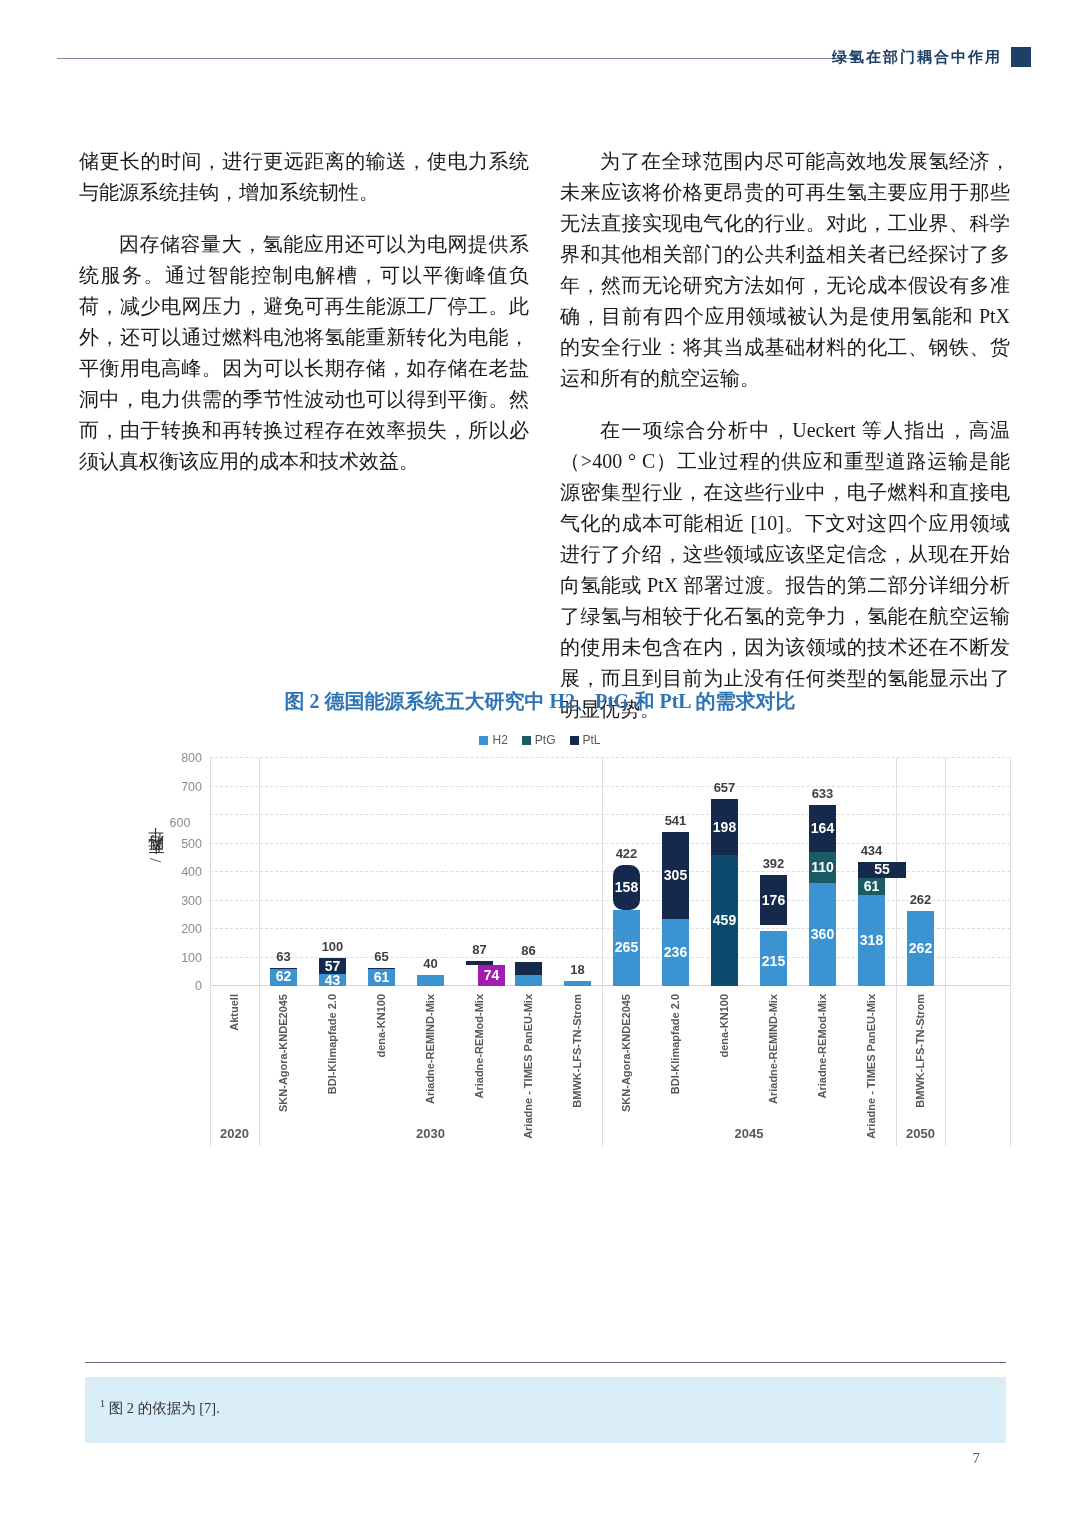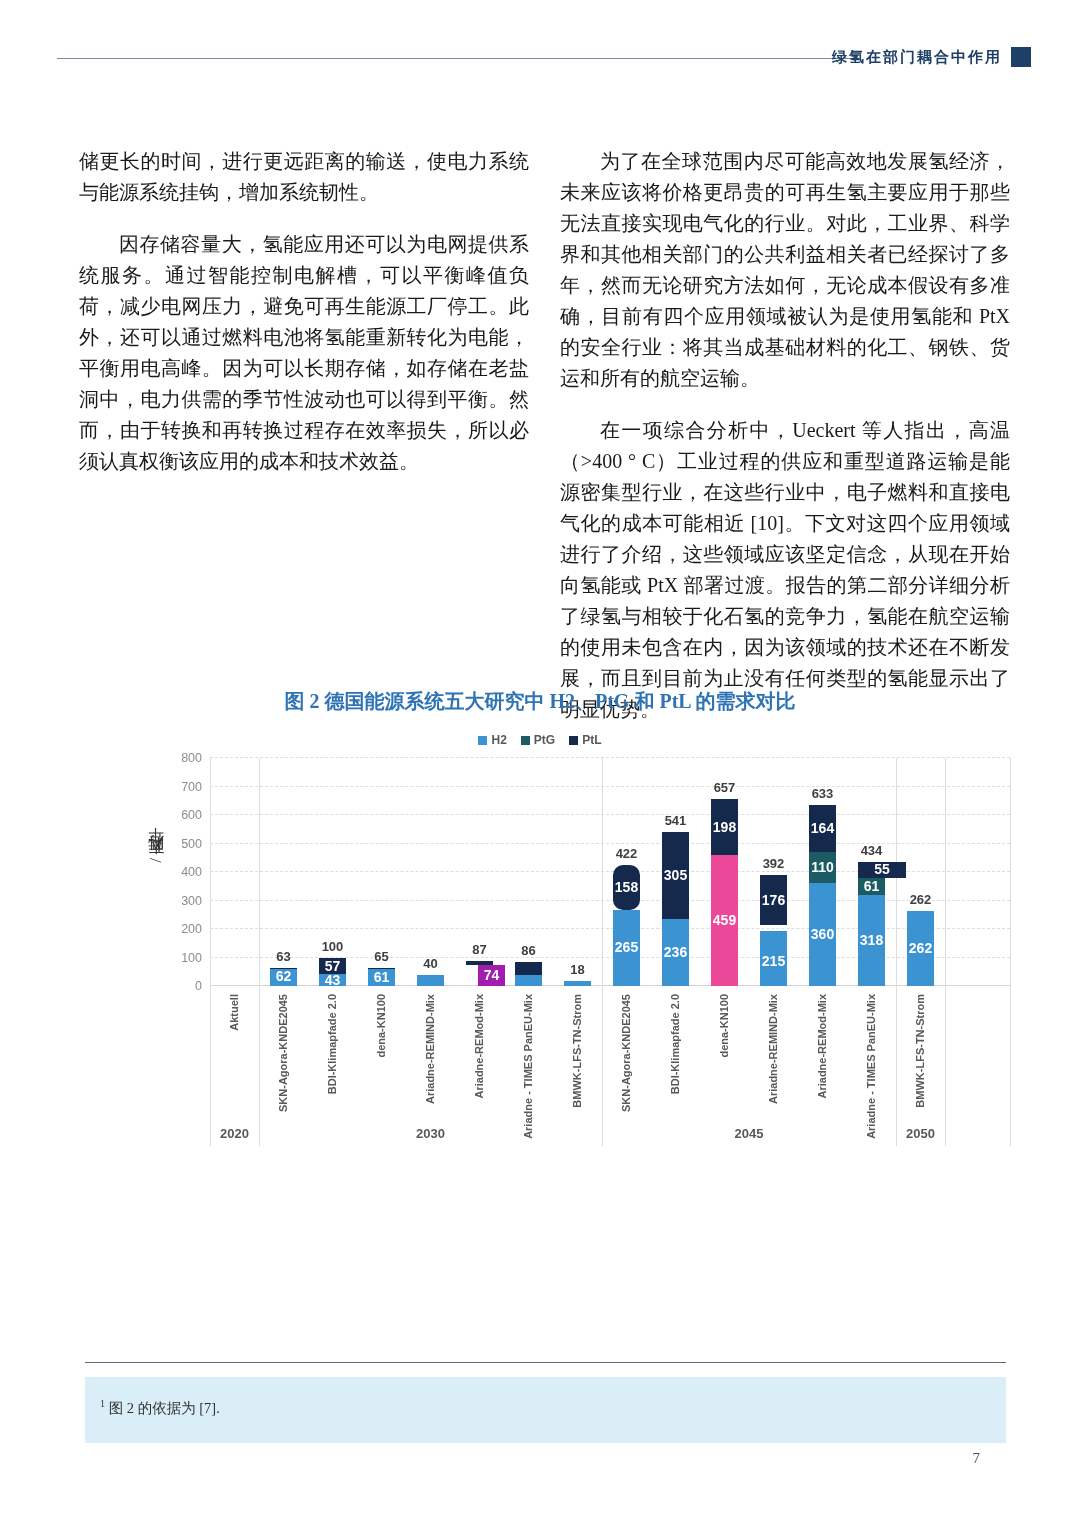--- a/index.html
+++ b/index.html
@@ -21,21 +21,21 @@
   .col p{margin:0 0 21px 0;}
   .col p.ind{text-indent:2em;}
 
   
   .chart{position:absolute;left:0;top:676px;width:1080px;height:500px;
          font-family:"Liberation Sans",sans-serif;}
   .chart-title{position:absolute;left:0;top:12px;width:1080px;text-align:center;
                font-family:"Liberation Serif",serif;font-size:20px;font-weight:700;color:#2e74b5;}
   .legend{position:absolute;left:0;top:57px;width:1080px;display:flex;
           justify-content:center;gap:14px;align-items:center;}
-  .legend-item{display:flex;align-items:center;gap:4px;font-size:12px;color:#595959;font-weight:bold;}
+  .legend-item{display:flex;align-items:center;gap:4px;font-size:12px;color:#595959;}
   .legend-sq{width:9px;height:9px;display:inline-block;}
   .plot{position:absolute;left:210px;top:82px;width:800px;height:228px;}
   .gridline{position:absolute;left:0;width:800px;height:0;border-top:1px dashed #dddddd;}
   .gridline.solid{border-top:1px solid #d5d5d5;}
   .ytick{position:absolute;left:-52px;width:44px;text-align:right;font-size:12.5px;color:#8c8c8c;}
   .sep{position:absolute;top:0;width:1px;height:388px;background:#dddddd;}
   .seg{position:absolute;}
   .seg-label{width:100%;text-align:center;color:#ffffff;font-size:14px;font-weight:600;
              font-family:"Liberation Sans",sans-serif;}
   .total-label{position:absolute;width:44px;text-align:center;font-size:13px;
@@ -100,21 +100,21 @@
       <div class="ytick" style="bottom: 21.5px;">100</div>
       <div class="gridline" style="bottom: 57px;"></div>
       <div class="ytick" style="bottom: 50px;">200</div>
       <div class="gridline" style="bottom: 85.5px;"></div>
       <div class="ytick" style="bottom: 78.5px;">300</div>
       <div class="gridline" style="bottom: 114px;"></div>
       <div class="ytick" style="bottom: 107px;">400</div>
       <div class="gridline" style="bottom: 142.5px;"></div>
       <div class="ytick" style="bottom: 135.5px;">500</div>
       <div class="gridline" style="bottom: 171px;"></div>
-      <div class="ytick" style="bottom: 164px;">600</div>
+      <div class="ytick" style="bottom: 156px; text-align: center;">600</div>
       <div class="gridline" style="bottom: 199.5px;"></div>
       <div class="ytick" style="bottom: 192.5px;">700</div>
       <div class="gridline" style="bottom: 228px;"></div>
       <div class="ytick" style="bottom: 221px;">800</div>
       <div class="sep" style="left: 0px;"></div>
       <div class="sep" style="left: 49px;"></div>
       <div class="yearlabel" style="left: 0px; width: 49px; top: 368px;">2020</div>
       <div class="sep" style="left: 392px;"></div>
       <div class="yearlabel" style="left: 49px; width: 343px; top: 368px;">2030</div>
       <div class="sep" style="left: 686px;"></div>
@@ -168,21 +168,21 @@
       <div class="total-label" style="left: 394.5px; bottom: 124.6px;">422</div>
       <div class="xlabel" style="left: 409.5px; top: 236px;">SKN-Agora-KNDE2045</div>
       <div class="seg" style="left: 452px; width: 27px; bottom: 0px; height: 67.26px; background: rgb(59, 147, 209);">
         <div class="seg-label" style="line-height: 67.26px;">236</div>
       </div>
       <div class="seg" style="left: 452px; width: 27px; bottom: 67.26px; height: 86.92px; background: rgb(20, 41, 75);">
         <div class="seg-label" style="line-height: 86.92px;">305</div>
       </div>
       <div class="total-label" style="left: 443.5px; bottom: 158.2px;">541</div>
       <div class="xlabel" style="left: 458.5px; top: 236px;">BDI-Klimapfade 2.0</div>
-      <div class="seg" style="left: 501px; width: 27px; bottom: 0px; height: 130.81px; background: #ec4899;">
+      <div class="seg" style="left: 501px; width: 27px; bottom: 0px; height: 130.81px; background: #0c4a6e;">
         <div class="seg-label" style="line-height: 130.81px;">459</div>
       </div>
       <div class="seg" style="left: 501px; width: 27px; bottom: 130.81px; height: 56.43px; background: rgb(20, 41, 75);">
         <div class="seg-label" style="line-height: 56.43px;">198</div>
       </div>
       <div class="total-label" style="left: 492.5px; bottom: 191.2px;">657</div>
       <div class="xlabel" style="left: 507.5px; top: 236px;">dena-KN100</div>
       <div class="seg" style="left: 550px; width: 27px; bottom: 0px; height: 55px; background: rgb(59, 147, 209);">
         <div class="seg-label" style="line-height: 61.27px;">215</div>
       </div>

